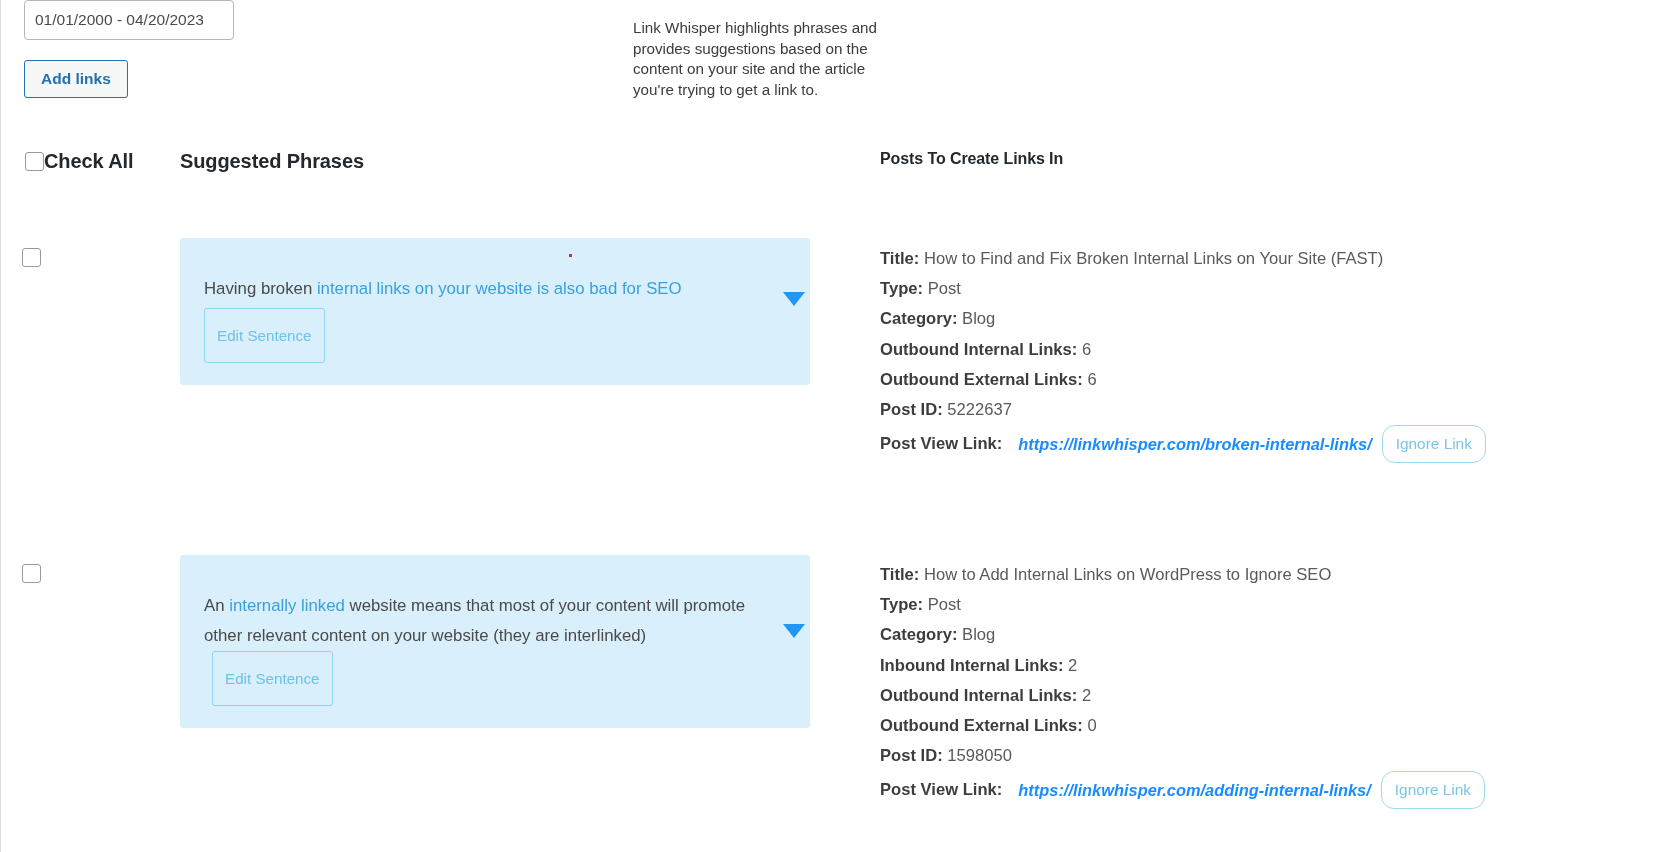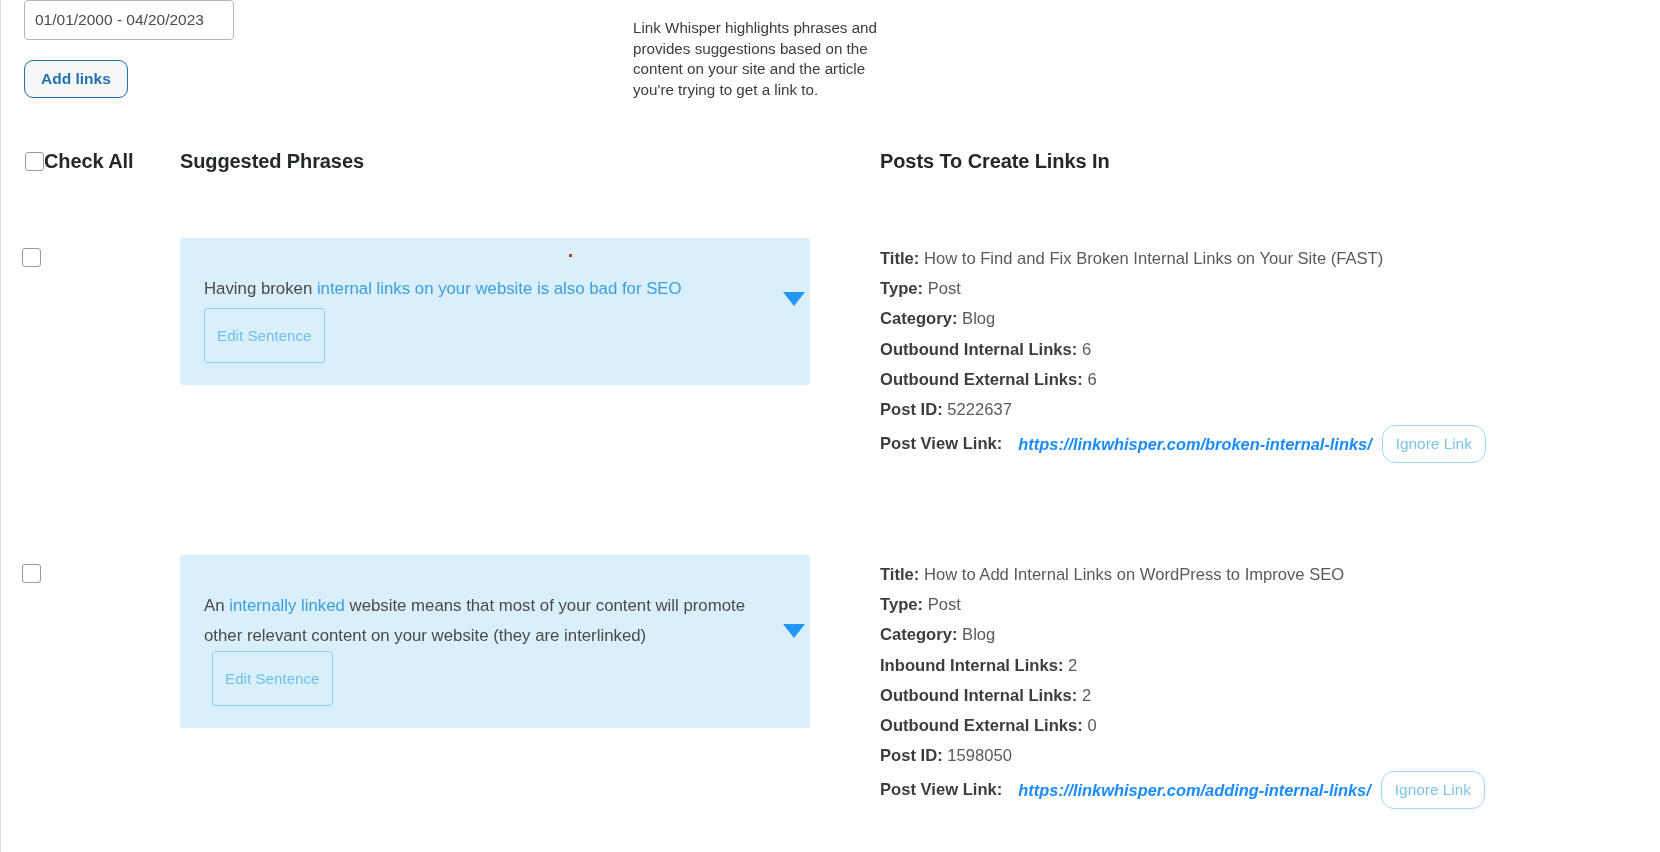--- a/index.html
+++ b/index.html
@@ -44,21 +44,21 @@
     font-size: 15.5px;
     font-family: "Liberation Sans", sans-serif;
     outline: none;
   }
   .add-links-btn {
     display: inline-block;
     margin-top: 20px;
     padding: 9px 16px;
     background: #f6f7f7;
     border: 1px solid #2271b1;
-    border-radius: 9px;
+    border-radius: 3px;
     color: #2271b1;
     font-size: 15.5px;
     font-weight: 700;
     cursor: pointer;
     font-family: "Liberation Sans", sans-serif;
   }
 
   .help-text {
     position: absolute;
     left: 633px; top: 18px;
@@ -100,21 +100,21 @@
     position: absolute;
     left: 180px; top: 4px;
     font-size: 20px;
     font-weight: 700;
     color: #23282d;
     letter-spacing: -0.1px;
   }
   .col-head-posts {
     position: absolute;
     left: 880px; top: 4px;
-    font-size: 20px;
+    font-size: 16px;
     font-weight: 700;
     color: #23282d;
     letter-spacing: -0.1px;
   }
 
   
   .row {
     position: absolute;
     left: 0;
     width: 1660px;
@@ -294,21 +294,21 @@
         <button class="edit-sentence-btn">Edit Sentence</button>
       </span>
     </div>
   </div>
 
   <div class="caret" style="left:783px; top:624px;"></div>
 
   <div class="post-meta" style="top:560px;">
     <div class="meta-line">
       <span class="lbl">Title:</span>
-      <span>How to Add Internal Links on WordPress to Improve SEO</span>
+      <span>How to Add Internal Links on WordPress to Ignore SEO</span>
     </div>
     <div class="meta-line">
       <span class="lbl">Type:</span>
       <span>Post</span>
     </div>
     <div class="meta-line">
       <span class="lbl">Category:</span>
       <span>Blog</span>
     </div>
     <div class="meta-line">

